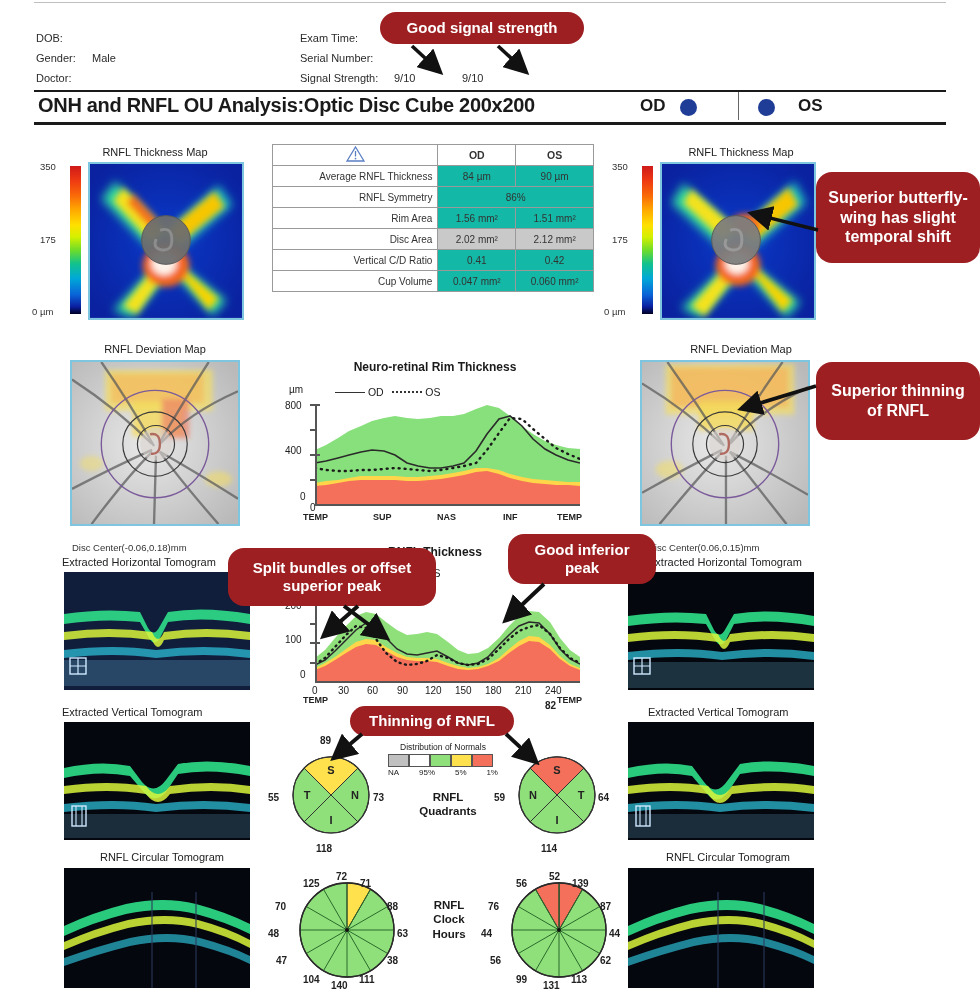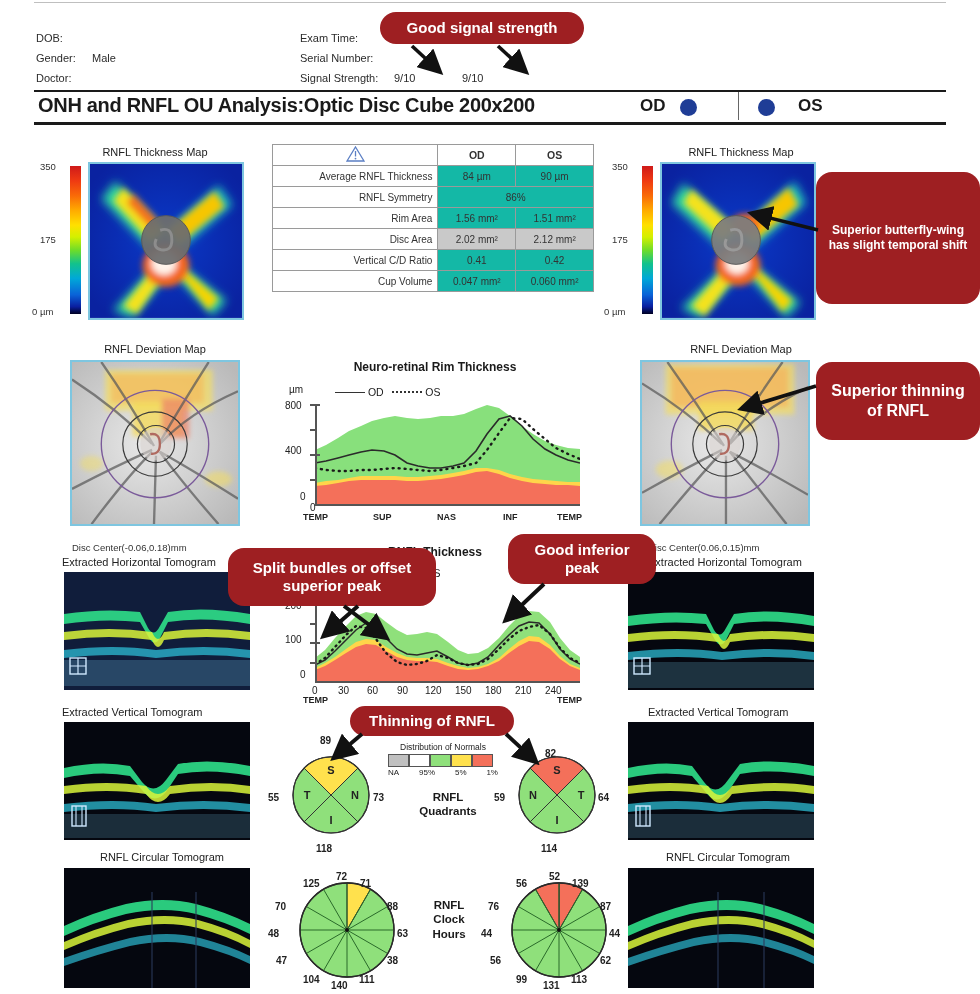--- a/index.html
+++ b/index.html
@@ -498,21 +498,21 @@
     <path d="M39 43 L12 16 M39 43 L66 16 M39 43 L12 70 M39 43 L66 70" stroke="#333" stroke-width="1"></path>
     <circle cx="39" cy="43" r="38" fill="none" stroke="#333" stroke-width="1.2"></circle>
     <text x="39" y="22" font-size="11" font-weight="bold" text-anchor="middle" fill="#222" font-family="Liberation Sans, sans-serif">S</text>
     <text x="15" y="47" font-size="11" font-weight="bold" text-anchor="middle" fill="#222" font-family="Liberation Sans, sans-serif">T</text>
     <text x="63" y="47" font-size="11" font-weight="bold" text-anchor="middle" fill="#222" font-family="Liberation Sans, sans-serif">N</text>
     <text x="39" y="72" font-size="11" font-weight="bold" text-anchor="middle" fill="#222" font-family="Liberation Sans, sans-serif">I</text>
   </svg>
 
   <div class="centerlbl" style="left:410px; top:790px; width:76px;">RNFL<br>Quadrants</div>
 
-  <div class="num" style="left:545px; top:748px;">82</div>
+  <div class="num" style="left:545px; top:700px;">82</div>
   <div class="num" style="left:494px; top:792px;">59</div>
   <div class="num" style="left:598px; top:792px;">64</div>
   <div class="num" style="left:541px; top:843px;">114</div>
   <svg style="position:absolute; left:518px; top:752px;" width="78" height="86" viewBox="0 0 78 86">
     <circle cx="39" cy="43" r="38" fill="#8fe07b" stroke="#333" stroke-width="1.2"></circle>
     <path d="M39 43 L12 16 A38 38 0 0 1 66 16 Z" fill="#f4705a" stroke="#333" stroke-width="1"></path>
     <path d="M39 43 L12 16 M39 43 L66 16 M39 43 L12 70 M39 43 L66 70" stroke="#333" stroke-width="1"></path>
     <circle cx="39" cy="43" r="38" fill="none" stroke="#333" stroke-width="1.2"></circle>
     <text x="39" y="22" font-size="11" font-weight="bold" text-anchor="middle" fill="#222" font-family="Liberation Sans, sans-serif">S</text>
     <text x="15" y="47" font-size="11" font-weight="bold" text-anchor="middle" fill="#222" font-family="Liberation Sans, sans-serif">N</text>
@@ -608,21 +608,21 @@
   <svg class="arrow-svg" style="left:390px; top:44px;" width="140" height="36">
     <defs>
         <marker id="ah" markerWidth="7" markerHeight="7" refX="5" refY="3.5" orient="auto">
       <path d="M0 0 L7 3.5 L0 7 z" fill="#111"></path>
         </marker>
       </defs>
     <line x1="22" y1="2" x2="48" y2="26" stroke="#111" stroke-width="3.6" marker-end="url(#ah)"></line>
     <line x1="108" y1="2" x2="134" y2="26" stroke="#111" stroke-width="3.6" marker-end="url(#ah)"></line>
   </svg>
 
-  <div class="callout" style="left:816px; top:172px; width:164px; height:132px; font-size:12px;">Superior butterfly-wing has slight temporal shift</div>
+  <div class="callout" style="left:816px; top:172px; width:164px; height:91px; font-size:16px;">Superior butterfly-wing has slight temporal shift</div>
   <svg class="arrow-svg" style="left:740px; top:206px;" width="80" height="30">
     <line x1="78" y1="24" x2="14" y2="8" stroke="#111" stroke-width="3.6" marker-end="url(#ah)"></line>
   </svg>
 
   <div class="callout" style="left:816px; top:362px; width:164px; height:78px; font-size:16px;">Superior thinning of RNFL</div>
   <svg class="arrow-svg" style="left:718px; top:378px;" width="100" height="36">
     <line x1="98" y1="8" x2="26" y2="30" stroke="#111" stroke-width="3.6" marker-end="url(#ah)"></line>
   </svg>
 
   <div class="callout" style="left:228px; top:548px; width:208px; height:58px;">Split bundles or offset superior peak</div>

